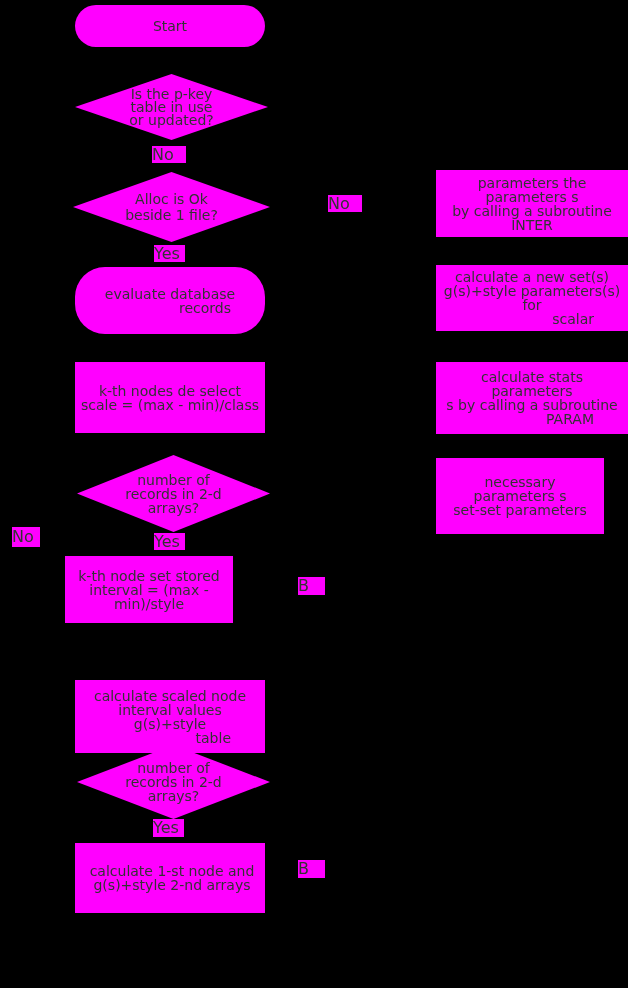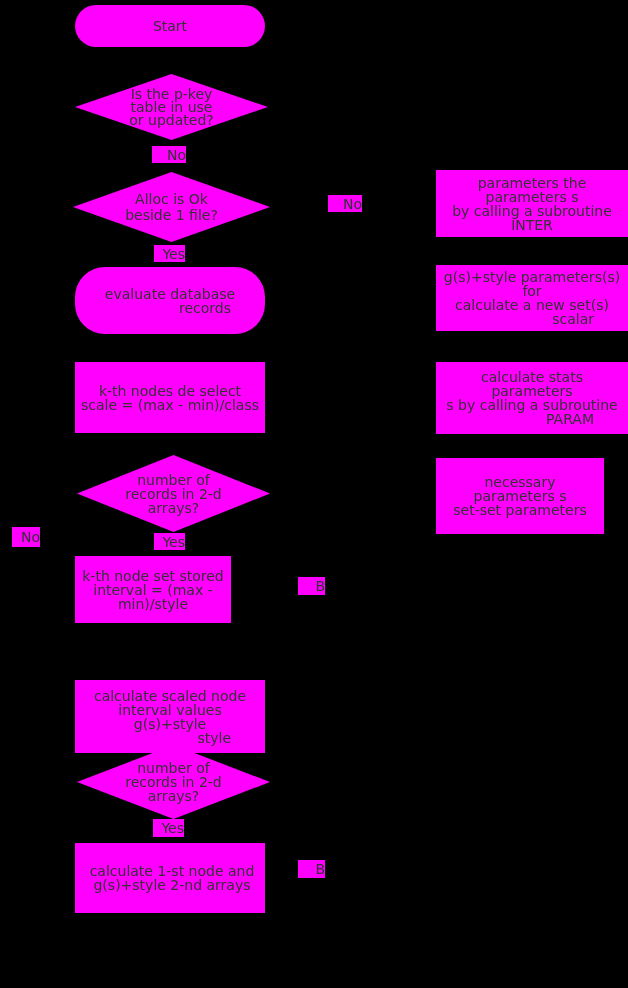--- a/index.html
+++ b/index.html
@@ -29,24 +29,24 @@
     box-sizing: border-box;
     padding: 2px 6px;
   }
   .stadium { border-radius: 21px; }
   .diamond { clip-path: polygon(50% 0%, 100% 50%, 50% 100%, 0% 50%); padding: 2px 26px; }
   .rect {}
   .chip {
     position: absolute;
     background: var(--shape, #ff00ff);
     color: var(--text, #222222);
-    font-size: 14px;
+    font-size: 16px;
     line-height: 12px;
     display: flex;
-    justify-content: flex-end;
+    justify-content: flex-start;
     align-items: center;
     box-sizing: border-box;
   }
   .ln { width: 100%; }
   .last-right .ln:last-child { text-align: right; padding-right: 28px; box-sizing: border-box; }
 </style>
 </head>
 <body>
 
 <div id="canvas">
@@ -95,33 +95,33 @@
   </div>
 
   <div class="chip" style="left:12px; top:527px; width:28px; height:20px;">
     <span>No</span>
   </div>
 
   <div class="chip" style="left:154px; top:533px; width:31px; height:17px;">
     <span>Yes</span>
   </div>
 
-  <div class="shape rect" style="left:75px; top:556px; width:156px; height:67px;">
+  <div class="shape rect" style="left:65px; top:556px; width:168px; height:67px;">
     <div class="ln">k-th node set stored</div>
     <div class="ln">interval = (max - min)/style</div>
   </div>
 
   <div class="chip" style="left:298px; top:577px; width:27px; height:18px;">
     <span>B</span>
   </div>
 
   <div class="shape rect last-right" style="left:75px; top:680px; width:190px; height:73px;">
     <div class="ln">calculate scaled node</div>
     <div class="ln">interval values g(s)+style</div>
-    <div class="ln">style</div>
+    <div class="ln">table</div>
   </div>
 
   <div class="shape diamond" style="left:77px; top:745px; width:193px; height:74px; line-height:14px;">
     <div class="ln">number of</div>
     <div class="ln">records in 2-d</div>
     <div class="ln">arrays?</div>
   </div>
 
   <div class="chip" style="left:153px; top:819px; width:31px; height:18px;">
     <span>Yes</span>
@@ -139,22 +139,22 @@
   <div class="shape stadium" style="left:75px; top:992px; width:190px; height:25px;">
     <div class="ln">End</div>
   </div>
 
   <div class="shape rect" style="left:436px; top:170px; width:192px; height:67px;">
     <div class="ln">parameters the parameters s</div>
     <div class="ln">by calling a subroutine INTER</div>
   </div>
 
   <div class="shape rect last-right" style="left:436px; top:265px; width:192px; height:66px;">
+    <div class="ln">calculate a new set(s)</div>
     <div class="ln">g(s)+style parameters(s) for</div>
-    <div class="ln">calculate a new set(s)</div>
     <div class="ln">scalar</div>
   </div>
 
   <div class="shape rect last-right" style="left:436px; top:362px; width:192px; height:72px;">
     <div class="ln">calculate stats parameters</div>
     <div class="ln">s by calling a subroutine</div>
     <div class="ln">PARAM</div>
   </div>
 
   <div class="shape rect" style="left:436px; top:458px; width:168px; height:76px;">

